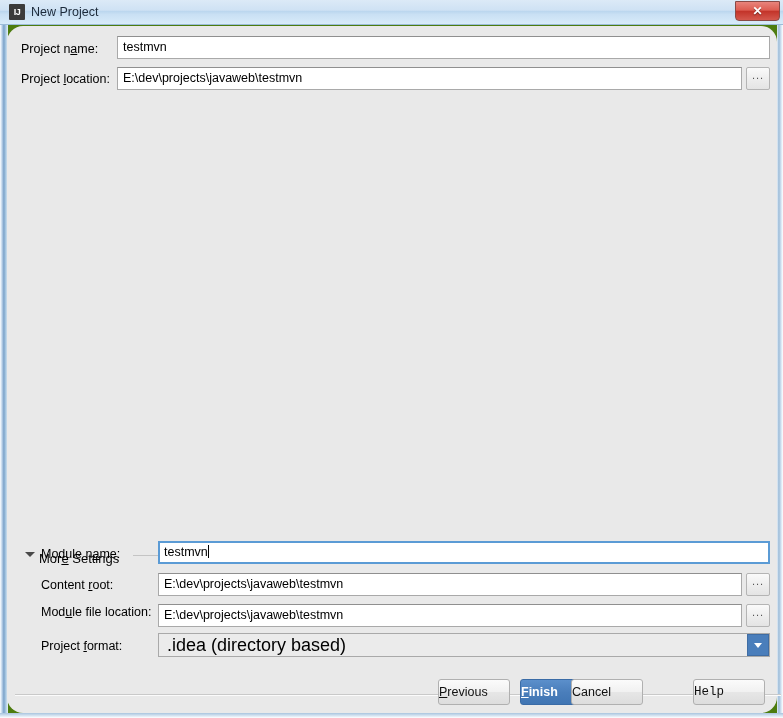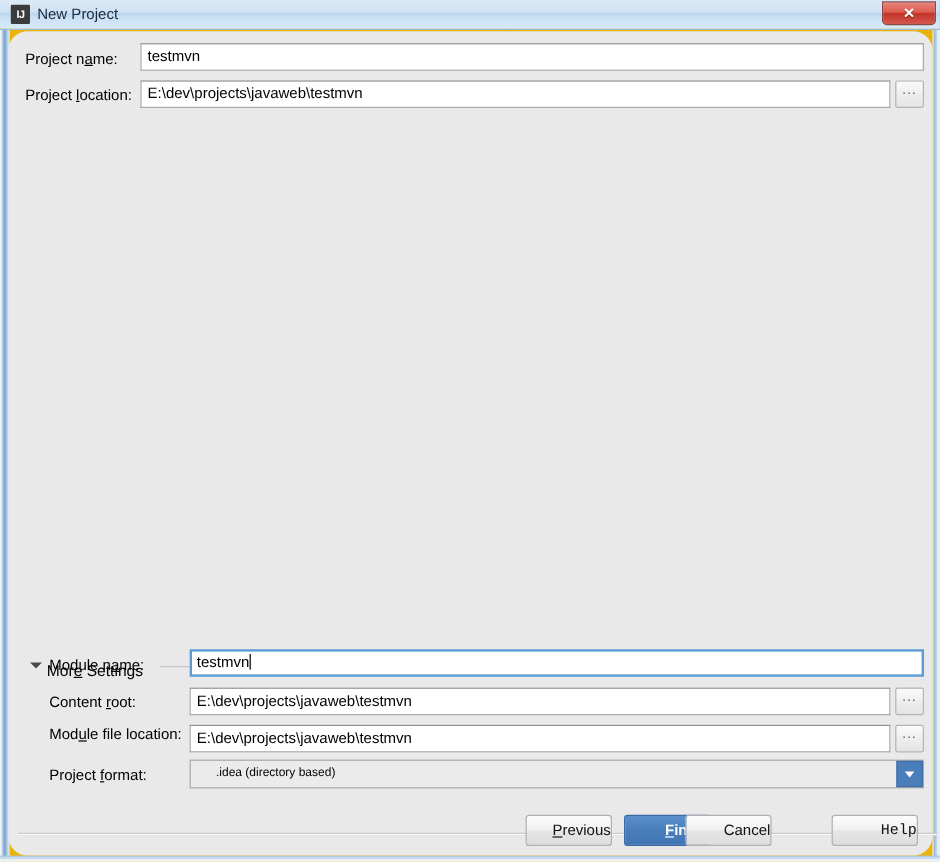--- a/index.html
+++ b/index.html
@@ -16,21 +16,21 @@
     color: #000000;
   }
 
   
   .window {
     position: absolute;
     left: 0; top: 0;
     width: 783px;
     height: 718px;
     box-sizing: border-box;
-    background: #eab308;
+    background: #4d7c0f;
   }
 
   
   .titlebar {
     position: absolute;
     left: 0; top: 0;
     width: 783px;
     height: 25px;
     background: linear-gradient(to bottom,
         #dceaf7 0%,
@@ -181,23 +181,23 @@
     letter-spacing: 1px;
     cursor: pointer;
   }
 
   .combobox {
     position: absolute;
     box-sizing: border-box;
     height: 24px;
     background: #ebebeb;
     border: 1px solid #a9a9a9;
-    font-size: 10px;
+    font-size: 18px;
     line-height: 22px;
-    padding: 0 21px;
+    padding: 0 8px;
     color: #000000;
     white-space: nowrap;
     overflow: hidden;
     cursor: pointer;
   }
   .combo-arrow {
     position: absolute;
     box-sizing: border-box;
     width: 22px;
     height: 22px;
@@ -260,21 +260,21 @@
   .btn {
     position: absolute;
     box-sizing: border-box;
     height: 26px;
     background: linear-gradient(to bottom, #fbfbfb 0%, #f1f1f1 48%, #e6e6e6 52%, #dddddd 100%);
     border: 1px solid #b0b0b0;
     border-radius: 3px;
     font-family: "Liberation Sans", sans-serif;
     font-size: 12.5px;
     color: #111111;
-    text-align: right;
+    text-align: left;
     line-height: 24px;
     cursor: pointer;
   }
   .btn u { text-decoration: underline; }
   .btn.primary {
     background: linear-gradient(to bottom, #5b8fcb 0%, #4a7ebb 50%, #4075b3 100%);
     border: 1px solid #3a6ba6;
     color: #ffffff;
     font-weight: bold;
   }

